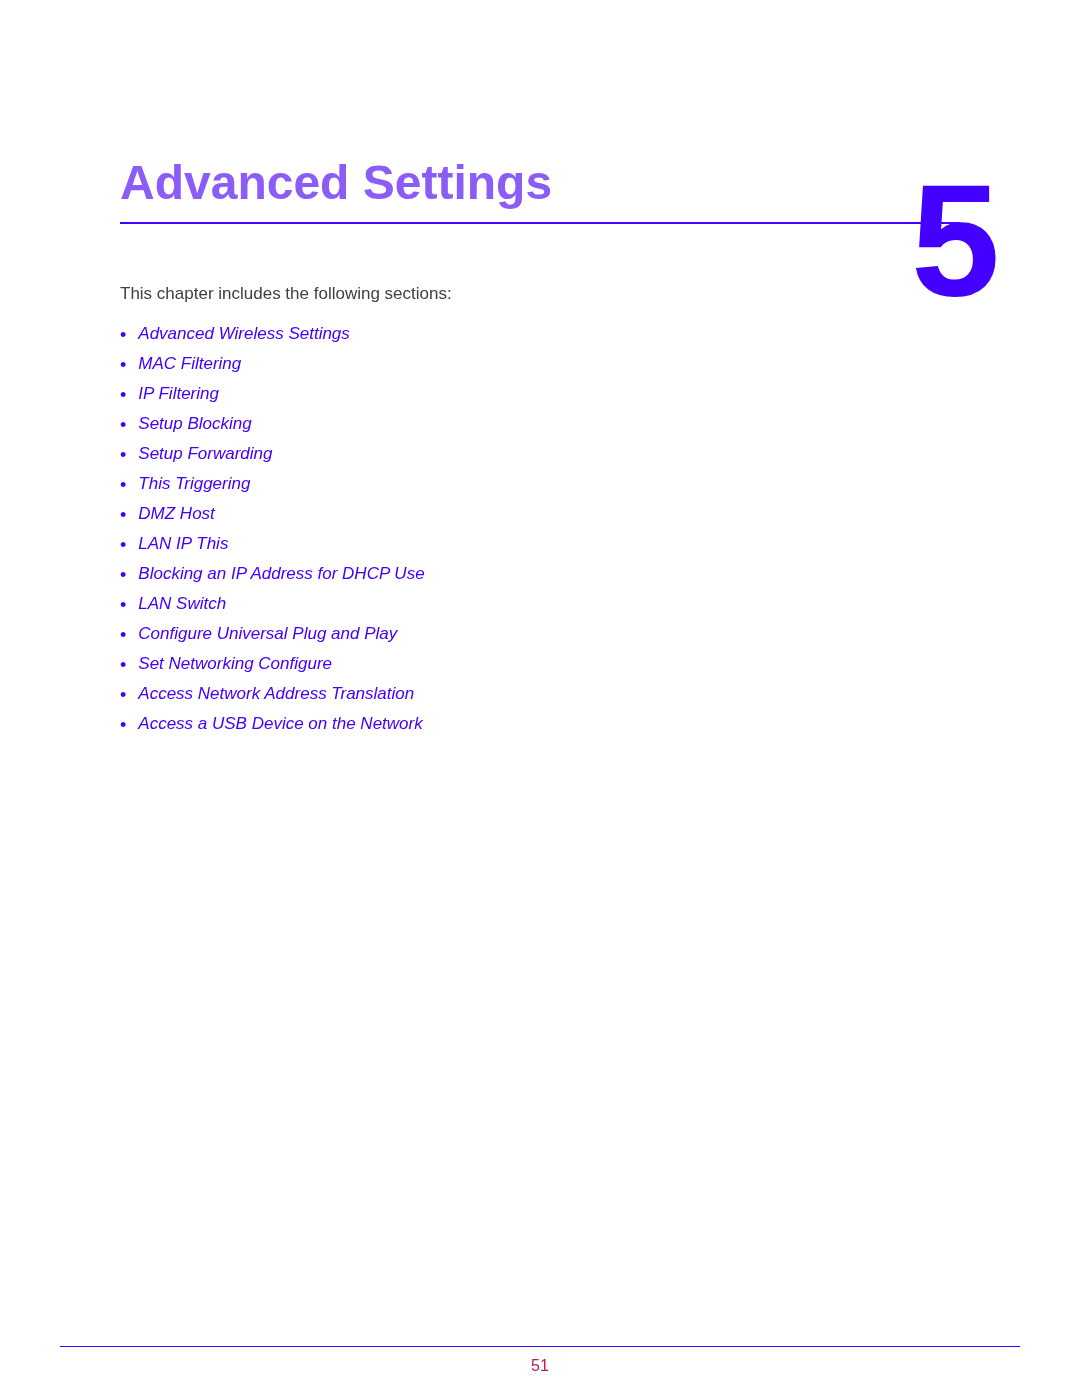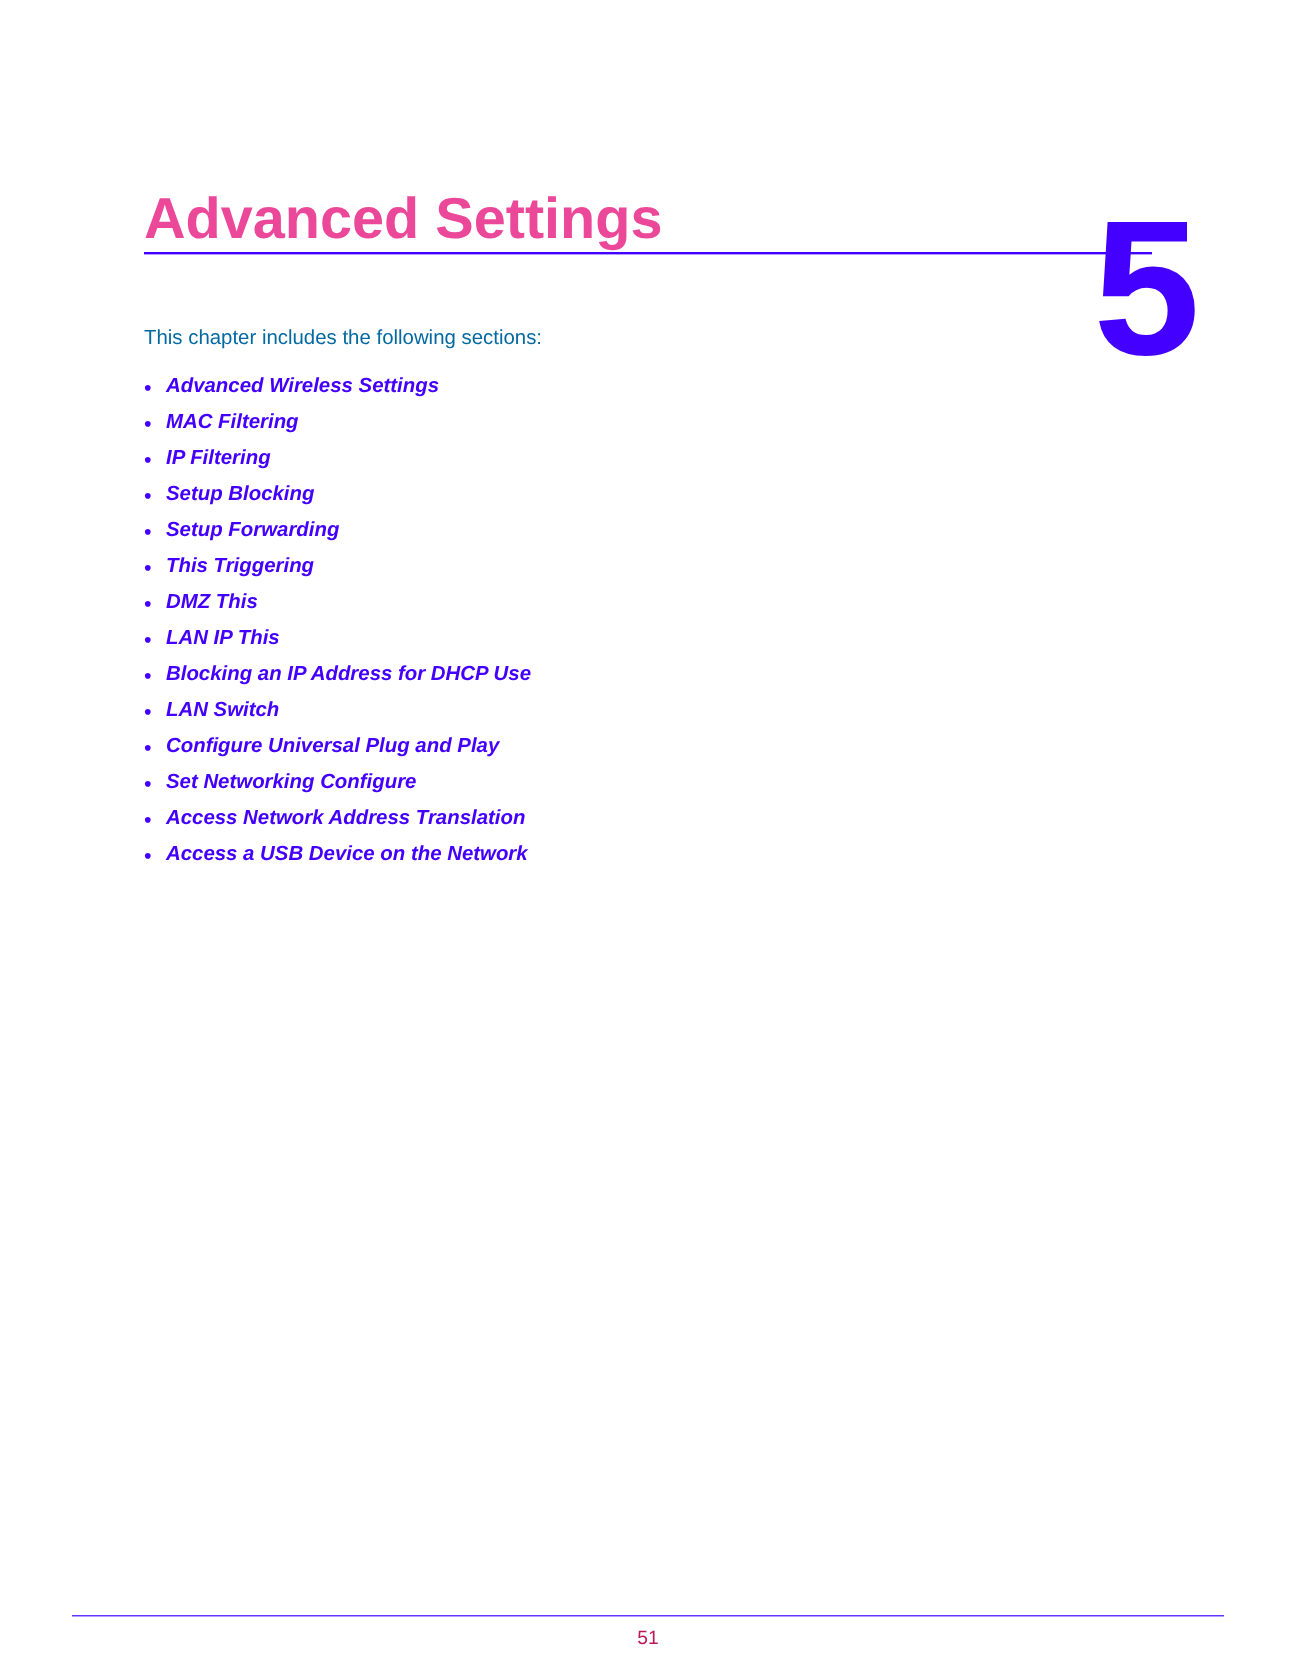--- a/index.html
+++ b/index.html
@@ -40,35 +40,36 @@
       position: absolute;
       top: 155px;
       left: 120px;
       right: 120px;
     }
 
     
     .page-title {
       font-size: 48px;
       font-weight: bold;
-      color: #ec4899;
+      color: #8b5cf6;
+      margin-bottom: 12px;
     }
 
     
     .title-rule {
       width: 100%;
       height: 2px;
       background: #4400ff;
       margin-bottom: 40px;
     }
 
     
     .intro-text {
       font-size: 17px;
-      color: #0369a1;
+      color: #404040;
       margin-bottom: 20px;
       margin-top: 60px;
     }
 
     
     .toc-list {
       list-style: none;
       padding: 0;
       margin: 0;
     }
@@ -86,21 +87,20 @@
       margin-right: 12px;
       margin-top: 1px;
       flex-shrink: 0;
     }
 
     .toc-link {
       color: #4400ff;
       font-style: italic;
       text-decoration: none;
       cursor: pointer;
-      font-weight: bold;
     }
 
     
     .bottom-rule {
       position: absolute;
       bottom: 50px;
       left: 60px;
       right: 60px;
       height: 1px;
       background: #4400ff;
@@ -149,21 +149,21 @@
         <li>
           <span class="bullet">•</span>
           <a class="toc-link" href="#">Setup Forwarding</a>
         </li>
         <li>
           <span class="bullet">•</span>
           <a class="toc-link" href="#">This Triggering</a>
         </li>
         <li>
           <span class="bullet">•</span>
-          <a class="toc-link" href="#">DMZ This</a>
+          <a class="toc-link" href="#">DMZ Host</a>
         </li>
         <li>
           <span class="bullet">•</span>
           <a class="toc-link" href="#">LAN IP This</a>
         </li>
         <li>
           <span class="bullet">•</span>
           <a class="toc-link" href="#">Blocking an IP Address for DHCP Use</a>
         </li>
         <li>

